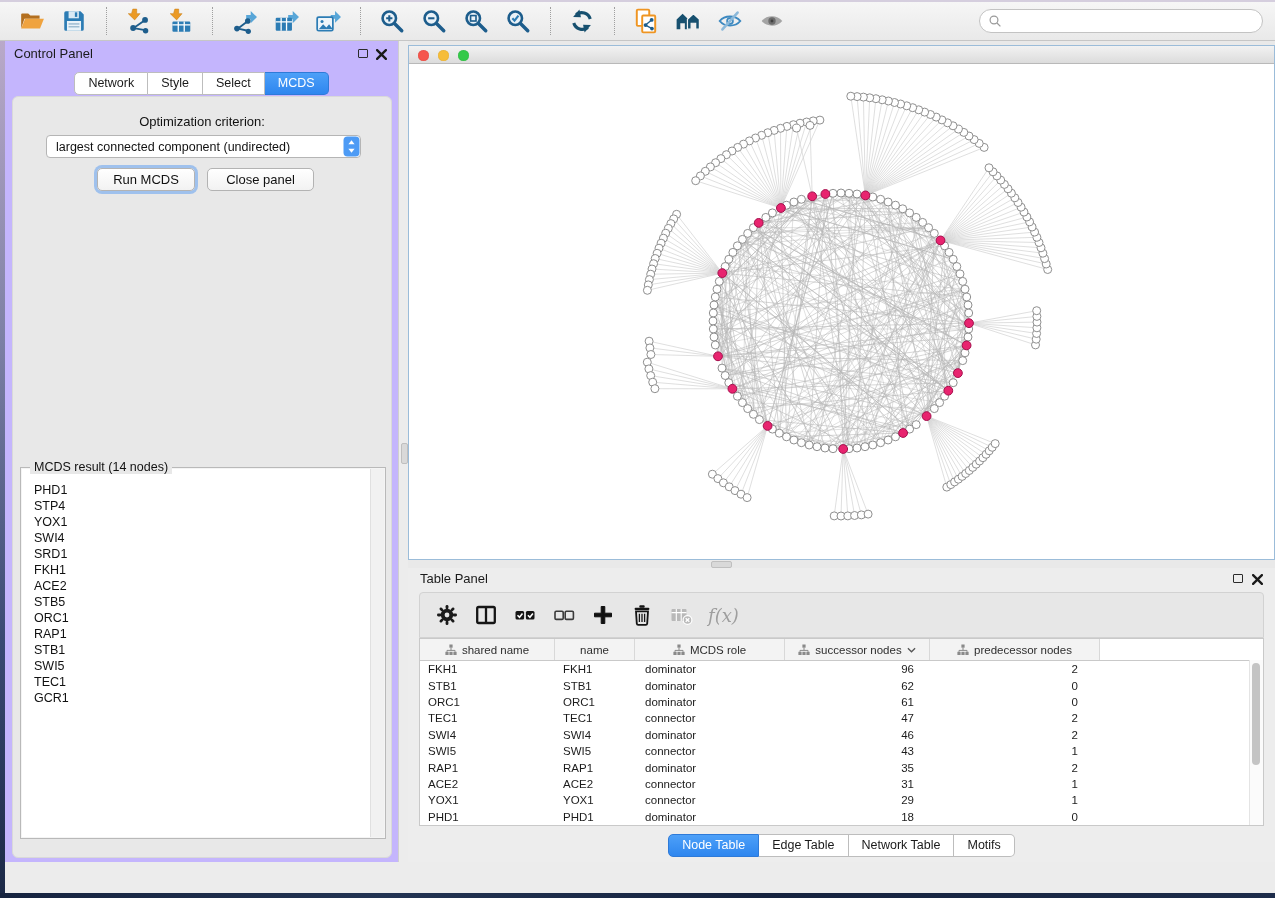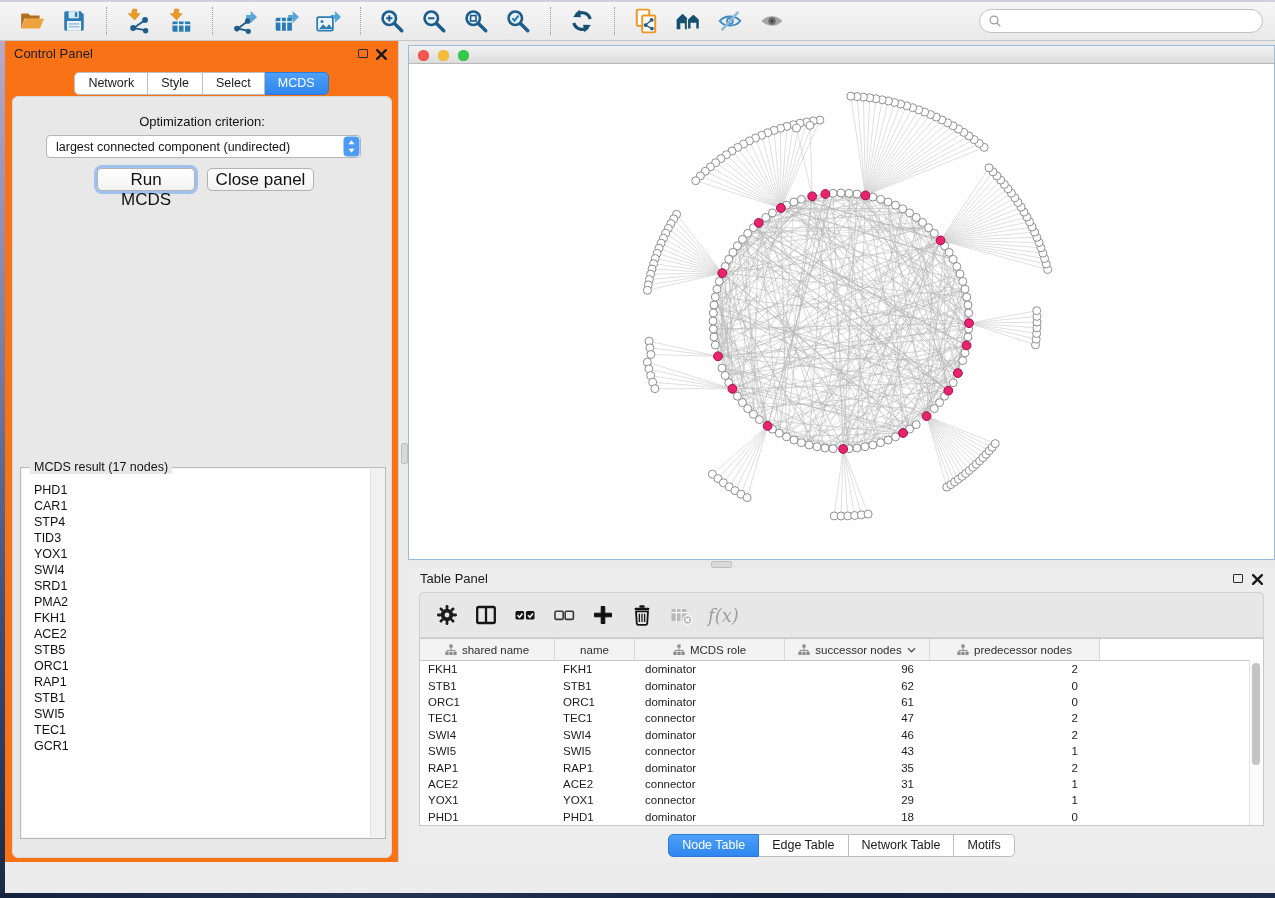--- a/index.html
+++ b/index.html
@@ -18,41 +18,41 @@
   .tb-btn{width:34px;height:32px;border:none;background:transparent;padding:3px;margin:0 4px;cursor:pointer;}
   .tb-btn .ic,{display:block;}
   .tb-btn svg{width:26px;height:26px;display:block;}
   .tb-btn.disabled{opacity:.9;}
   .tb-sep{width:1px;height:28px;border-left:1px dotted #9f9f9f;margin:0 10px;}
   .search-wrap{margin-left:auto;width:284px;height:24px;border:1px solid #c3c3c3;border-radius:13px;background:#fff;display:flex;align-items:center;padding:0 8px;box-sizing:border-box;}
   .search-wrap svg{width:15px;height:15px;margin-right:5px;flex:none;}
   .search-wrap input{border:none;outline:none;flex:1;font-size:12px;background:transparent;height:18px;}
 
   
-  .control-panel{left:5px;top:41px;width:394px;height:821px;background:#f97316;border-right:1px solid #cfcfcf;box-sizing:border-box;}
+  .control-panel{left:5px;top:41px;width:394px;height:821px;background:#c4b5fd;border-right:1px solid #cfcfcf;box-sizing:border-box;}
   .panel-title{font-size:13px;color:#1a1a1a;}
   .cp-header{position:absolute;left:0;top:0;width:100%;height:26px;}
   .cp-header .panel-title{position:absolute;left:9px;top:5px;}
   .float-btn{position:absolute;width:10px;height:9px;border:1.6px solid #2b2b2b;border-radius:1px;background:transparent;padding:0;cursor:pointer;}
   .close-btn{position:absolute;width:12px;height:12px;border:none;background:transparent;padding:0;cursor:pointer;}
   .cp-header .float-btn{right:30px;top:8px;}
   .cp-header .close-btn{right:11px;top:7px;}
   .seg-tabs{display:flex;}
   .cp-tabs{position:absolute;top:31px;left:0;width:100%;justify-content:center;}
   .seg{font-size:12.5px;color:#1a1a1a;background:#fff;border:1px solid #bdbdbd;border-left:none;padding:3px 13px 4px;cursor:pointer;white-space:nowrap;}
   .seg:first-child{border-left:1px solid #bdbdbd;border-radius:5px 0 0 5px;}
   .seg:last-child{border-radius:0 5px 5px 0;}
   .seg.sel{background:linear-gradient(#4da0f8,#2e86ef);border-color:#2e7ad8;color:#fff;}
   .cp-content{position:absolute;left:7px;top:55px;width:380px;height:762px;background:#e8e8e8;border:1px solid #d9d9d9;border-radius:6px;box-sizing:border-box;}
   .opt-label{position:absolute;top:17px;left:0;width:100%;text-align:center;font-size:13px;color:#111;}
   .combo{position:absolute;left:33px;top:38px;width:315px;height:23px;background:#fff;border:1px solid #b5b5b5;border-radius:4px;box-sizing:border-box;display:flex;align-items:center;cursor:pointer;}
   .combo-value{flex:1;font-size:12.5px;color:#111;padding-left:9px;white-space:nowrap;overflow:hidden;}
   .combo-spin{flex:none;width:17px;height:21px;margin-right:0px;}
   .combo-spin svg{width:17px;height:21px;display:block;}
-  .btn{background:linear-gradient(#ffffff,#f2f2f2);border:1px solid #b3b3b3;border-radius:5px;font-size:17px;color:#111;height:23px;cursor:pointer;font-family:inherit;}
+  .btn{background:linear-gradient(#ffffff,#f2f2f2);border:1px solid #b3b3b3;border-radius:5px;font-size:13px;color:#111;height:23px;cursor:pointer;font-family:inherit;}
   .run-btn{position:absolute;left:84px;top:71px;width:98px;box-shadow:0 0 0 3px rgba(98,160,240,.55);}
   .closep-btn{position:absolute;left:194px;top:71px;width:107px;}
   .groupbox{position:absolute;left:7px;top:370px;width:366px;height:372px;background:#fff;border:1px solid #b9b9b9;box-shadow:inset 0 0 0 1px #f4f4f4;box-sizing:border-box;}
   .groupbox-legend{position:absolute;left:9px;top:-8px;background:#e8e8e8;padding:0 4px;font-size:12.5px;color:#111;}
   .mcds-list{position:absolute;left:0;top:6px;right:14px;bottom:2px;overflow:hidden;margin:0;padding:8px 0 0 13px;list-style:none;}
   .mcds-list li{font-size:12.5px;color:#111;line-height:16px;cursor:default;}
   .list-scroll{position:absolute;right:1px;top:1px;bottom:1px;width:13px;background:#f1f1f1;border-left:1px solid #e0e0e0;}
 
   
   .v-split{left:399px;top:41px;width:9px;height:821px;background:#ececec;}
@@ -257,30 +257,27 @@
             <svg viewBox="0 0 17 21">
               <rect x="0.5" y="0.5" width="16" height="20" rx="4" fill="#4d9bf5"></rect>
               <path d="M8.5 4.2 l3.1 4 h-6.2z" fill="#fff"></path>
               <path d="M8.5 16.8 l-3.1-4 h6.2z" fill="#fff"></path>
             </svg>
           </span>
       </div>
       <button class="btn run-btn">Run MCDS</button>
       <button class="btn closep-btn">Close panel</button>
       <div class="groupbox">
-        <span class="groupbox-legend">MCDS result (17 nodes)</span>
+        <span class="groupbox-legend">MCDS result (14 nodes)</span>
         <ul class="mcds-list">
             <li>PHD1</li>
-            <li>CAR1</li>
             <li>STP4</li>
-            <li>TID3</li>
             <li>YOX1</li>
             <li>SWI4</li>
             <li>SRD1</li>
-            <li>PMA2</li>
             <li>FKH1</li>
             <li>ACE2</li>
             <li>STB5</li>
             <li>ORC1</li>
             <li>RAP1</li>
             <li>STB1</li>
             <li>SWI5</li>
             <li>TEC1</li>
             <li>GCR1</li>
           </ul>

